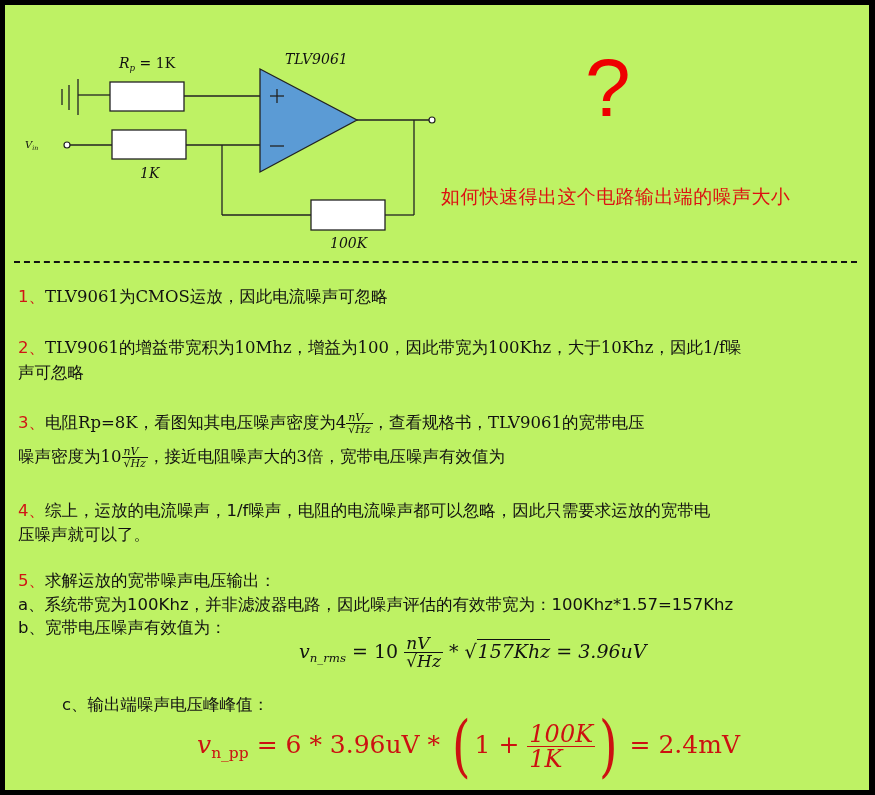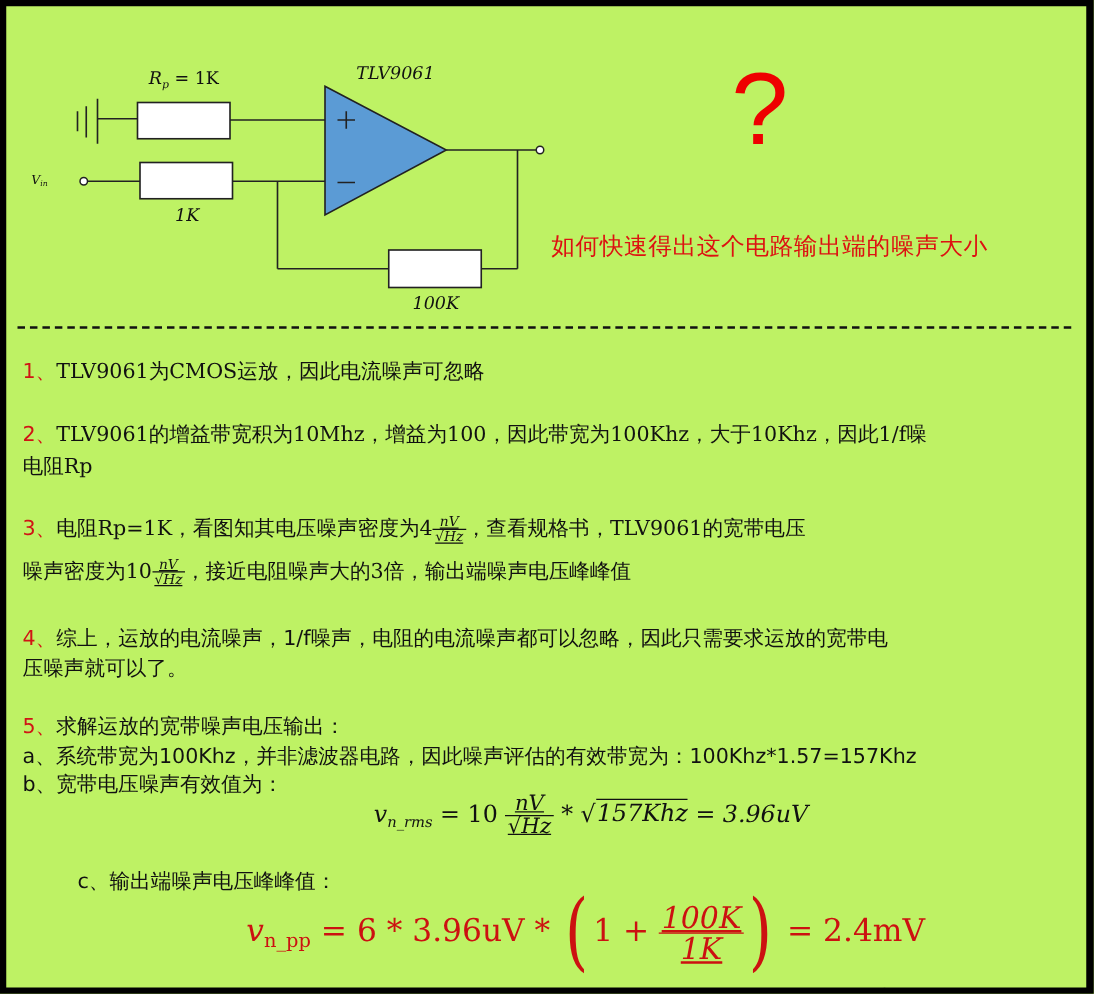--- a/index.html
+++ b/index.html
@@ -12,22 +12,22 @@
   .mathn{font-family:"DejaVu Serif","Liberation Serif",serif;font-style:normal;}
   .qmark{position:absolute;left:580px;top:42px;font-size:82px;color:#ee0000;line-height:1;
          font-family:"Liberation Sans",sans-serif;}
   .question{position:absolute;left:436px;top:179px;font-size:19px;color:#dd1111;letter-spacing:0.4px;
             font-family:"DejaVu Sans",sans-serif;}
   .divider{position:absolute;left:9px;top:256px;width:843px;height:0;border-top:2px dashed #111;}
   .p{position:absolute;left:13px;font-size:16.5px;color:#111;line-height:26px;
      font-family:"DejaVu Serif","Liberation Serif",serif;white-space:nowrap;}
   .num{color:#d01515;font-family:"DejaVu Sans",sans-serif;}
   .sans{font-family:"DejaVu Sans","Liberation Sans",sans-serif;}
-  .frac{display:inline-block;vertical-align:middle;text-align:center;font-family:"DejaVu Serif",serif;
-        font-style:italic;line-height:1;text-decoration:underline;}
+  .frac{display:inline-block;vertical-align:middle;text-align:left;font-family:"DejaVu Serif",serif;
+        font-style:italic;line-height:1;}
   .frac .n{display:block;padding:0 2px;border-bottom:1px solid #111;}
   .frac .d{display:block;padding:0 2px;}
   .small .frac{font-size:11px;}
   .eq1{position:absolute;left:270px;top:630px;font-size:19px;color:#111;white-space:nowrap;margin-left:24px;}
   .eq1 .frac{font-size:17px;}
   .eq2{position:absolute;left:192px;top:707px;font-size:25px;color:#cc1111;white-space:nowrap;}
   .eq2 .frac{font-size:24px;}
   .eq2 .frac .n{border-bottom:1.5px solid #cc1111;}
   .paren{display:inline-block;vertical-align:middle;font-size:68px;line-height:1;font-style:normal;
          font-family:"DejaVu Serif",serif;transform:scaleX(0.7);}
@@ -84,27 +84,27 @@
 
   <div class="divider"></div>
 
   <div class="p" style="top:279px;">
     <span class="num">1、</span><span>TLV9061为CMOS运放，因此电流噪声可忽略</span>
   </div>
 
   <div class="p" style="top:330px;">
     <span class="num">2、</span><span>TLV9061的增益带宽积为10Mhz，增益为100，因此带宽为100Khz，大于10Khz，因此1/f噪</span>
   </div>
-  <div class="p" style="top:355px;">电阻Rp</div>
+  <div class="p" style="top:355px;">声可忽略</div>
 
   <div class="p small" style="top:405px;">
-    <span class="num">3、</span><span>电阻Rp=1K，看图知其电压噪声密度为4</span><span class="frac"><span class="n">nV</span><span class="d">√Hz</span></span><span>，查看规格书，TLV9061的宽带电压</span>
+    <span class="num">3、</span><span>电阻Rp=8K，看图知其电压噪声密度为4</span><span class="frac"><span class="n">nV</span><span class="d">√Hz</span></span><span>，查看规格书，TLV9061的宽带电压</span>
   </div>
   <div class="p small" style="top:439px;">
-    <span>噪声密度为10</span><span class="frac"><span class="n">nV</span><span class="d">√Hz</span></span><span>，接近电阻噪声大的3倍，输出端噪声电压峰峰值</span>
+    <span>噪声密度为10</span><span class="frac"><span class="n">nV</span><span class="d">√Hz</span></span><span>，接近电阻噪声大的3倍，宽带电压噪声有效值为</span>
   </div>
 
   <div class="p sans" style="top:493px;">
     <span class="num">4、</span><span>综上，运放的电流噪声，1/f噪声，电阻的电流噪声都可以忽略，因此只需要求运放的宽带电</span>
   </div>
   <div class="p sans" style="top:517px;">压噪声就可以了。</div>
 
   <div class="p sans" style="top:563px;">
     <span class="num">5、</span><span>求解运放的宽带噪声电压输出：</span>
   </div>

